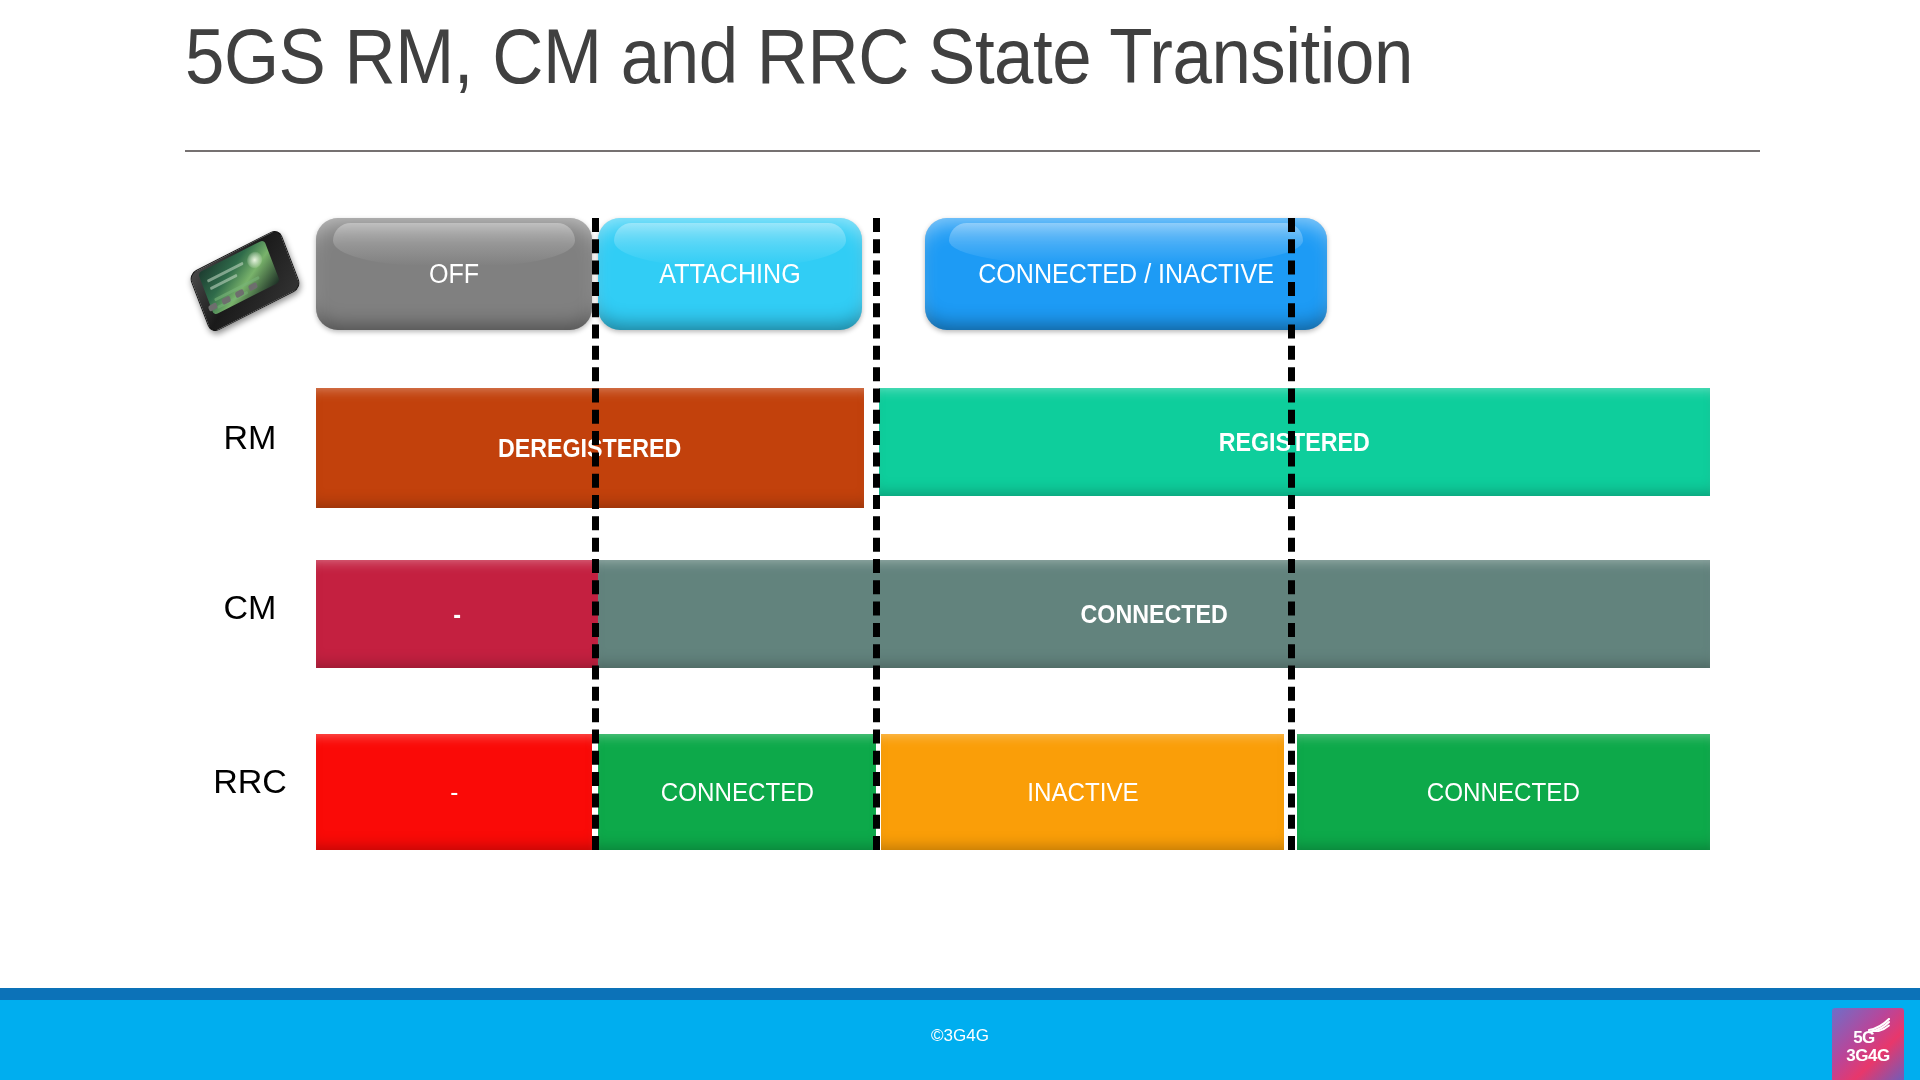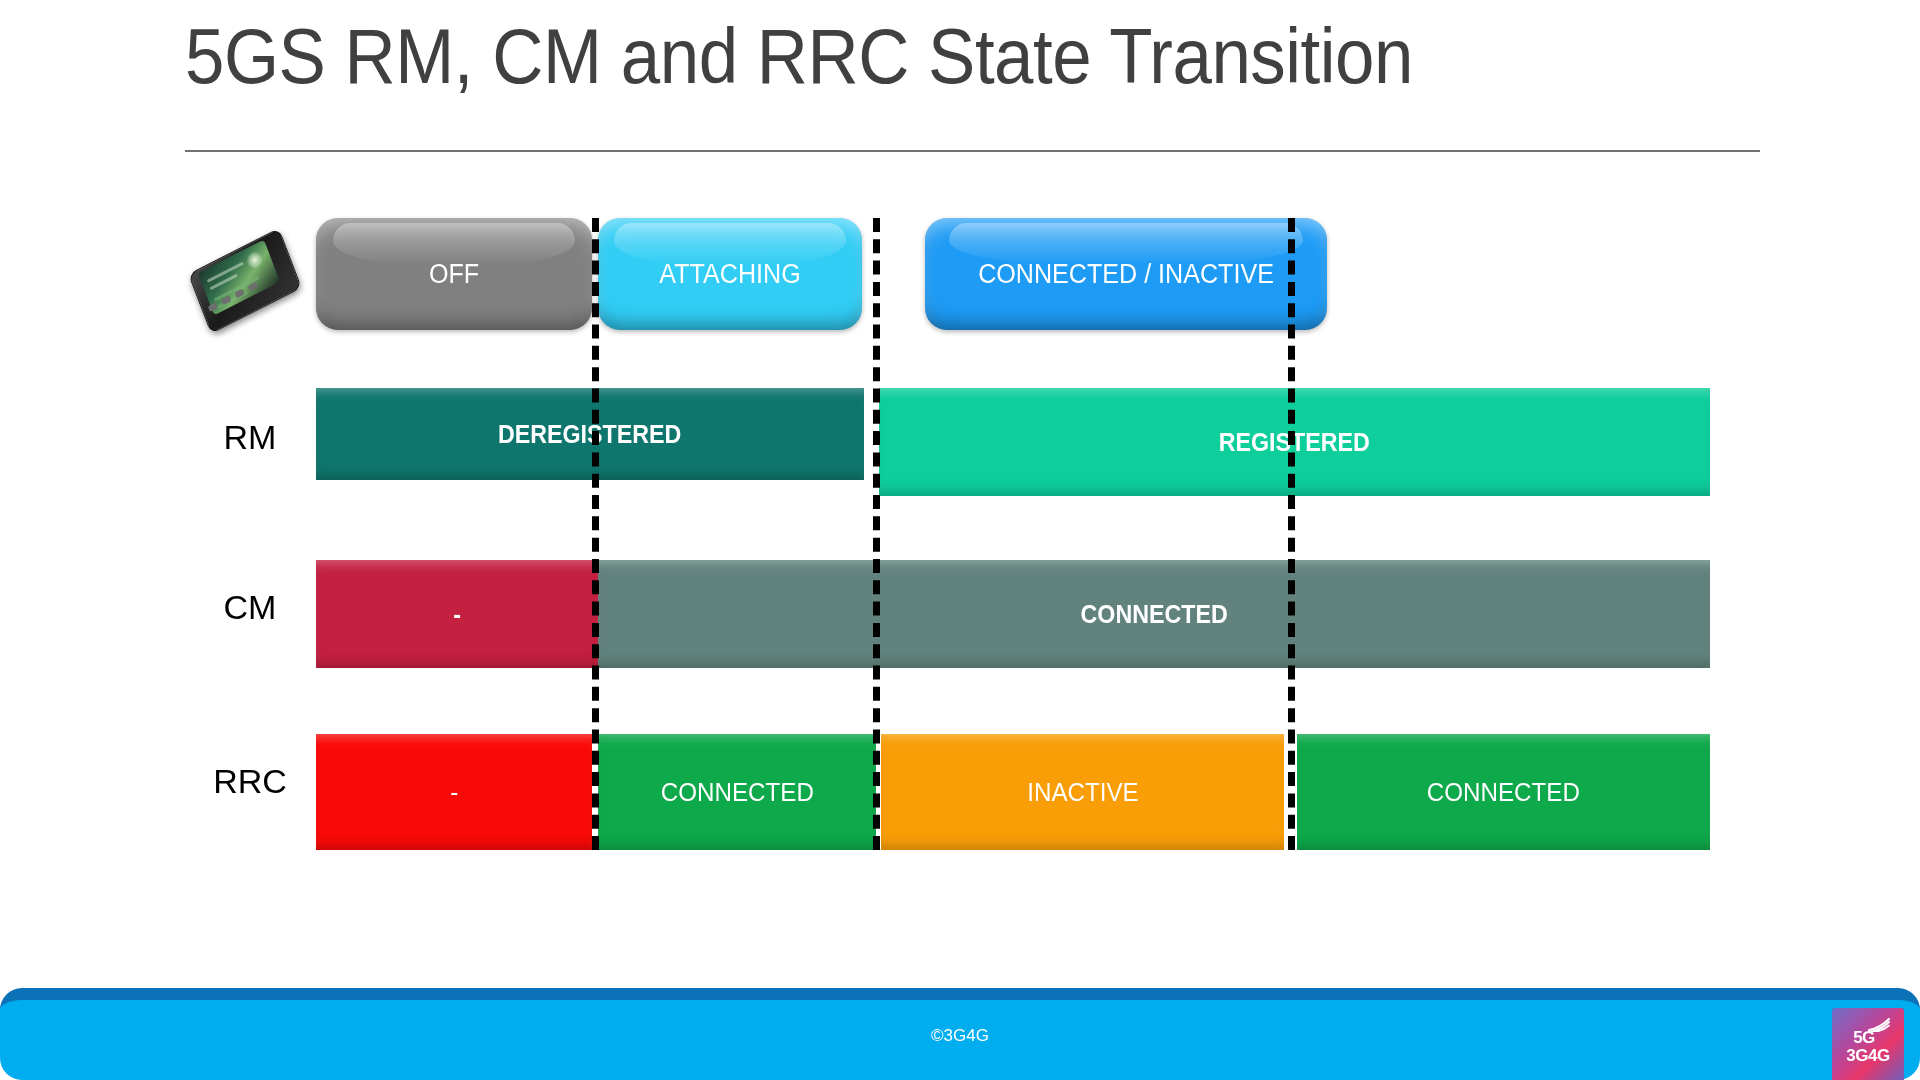--- a/index.html
+++ b/index.html
@@ -98,21 +98,21 @@
   .flat-bar.bold{font-weight:bold;font-size:25px;}
 
   
   .divider{
     position:absolute;width:0;border-left:7px dashed #000000;
   }
 
   
   #footer{
     position:absolute;left:0;bottom:0;width:1920px;height:80px;
-    background:#00AEEF;border-top:12px solid #0C72B8;border-radius:22px;
+    background:#00AEEF;border-top:12px solid #0C72B8;
   }
   #footer-text{
     position:absolute;left:0;right:0;top:26px;text-align:center;
     color:#ffffff;font-size:17px;
   }
   #brand-logo{
     position:absolute;right:16px;top:8px;width:72px;height:80px;
     background:linear-gradient(135deg,#6d6fc9 0%,#b8469a 38%,#e8376b 62%,#5c63c6 100%);
     border-radius:3px;overflow:hidden;
     display:flex;flex-direction:column;align-items:center;justify-content:center;text-align:right;
@@ -160,21 +160,21 @@
   <div class="bar state-btn" style="left:316px;top:218px;width:276px;height:112px;background:#808080;">
     <span>OFF</span>
   </div>
   <div class="bar state-btn" style="left:598px;top:218px;width:264px;height:112px;background:#31CDF5;">
     <span>ATTACHING</span>
   </div>
   <div class="bar state-btn" style="left:880px;top:218px;width:402px;height:112px;background:#1D9BF5;margin-left:45px;">
     <span>CONNECTED / INACTIVE</span>
   </div>
 
-  <div class="bar flat-bar bold" style="left:316px;top:388px;width:548px;height:92px;background:#0f766e;">
+  <div class="bar flat-bar bold" style="left:316px;top:388px;width:548px;height:120px;background:#c2410c;">
     <span>DEREGISTERED</span>
   </div>
   <div class="bar flat-bar bold" style="left:879px;top:388px;width:831px;height:108px;background:#0ECE9C;">
     <span>REGISTERED</span>
   </div>
 
   <div class="bar flat-bar bold" style="left:316px;top:560px;width:282px;height:108px;background:#C42040;">
     <span>-</span>
   </div>
   <div class="bar flat-bar bold" style="left:598px;top:560px;width:1112px;height:108px;background:#62837D;">

